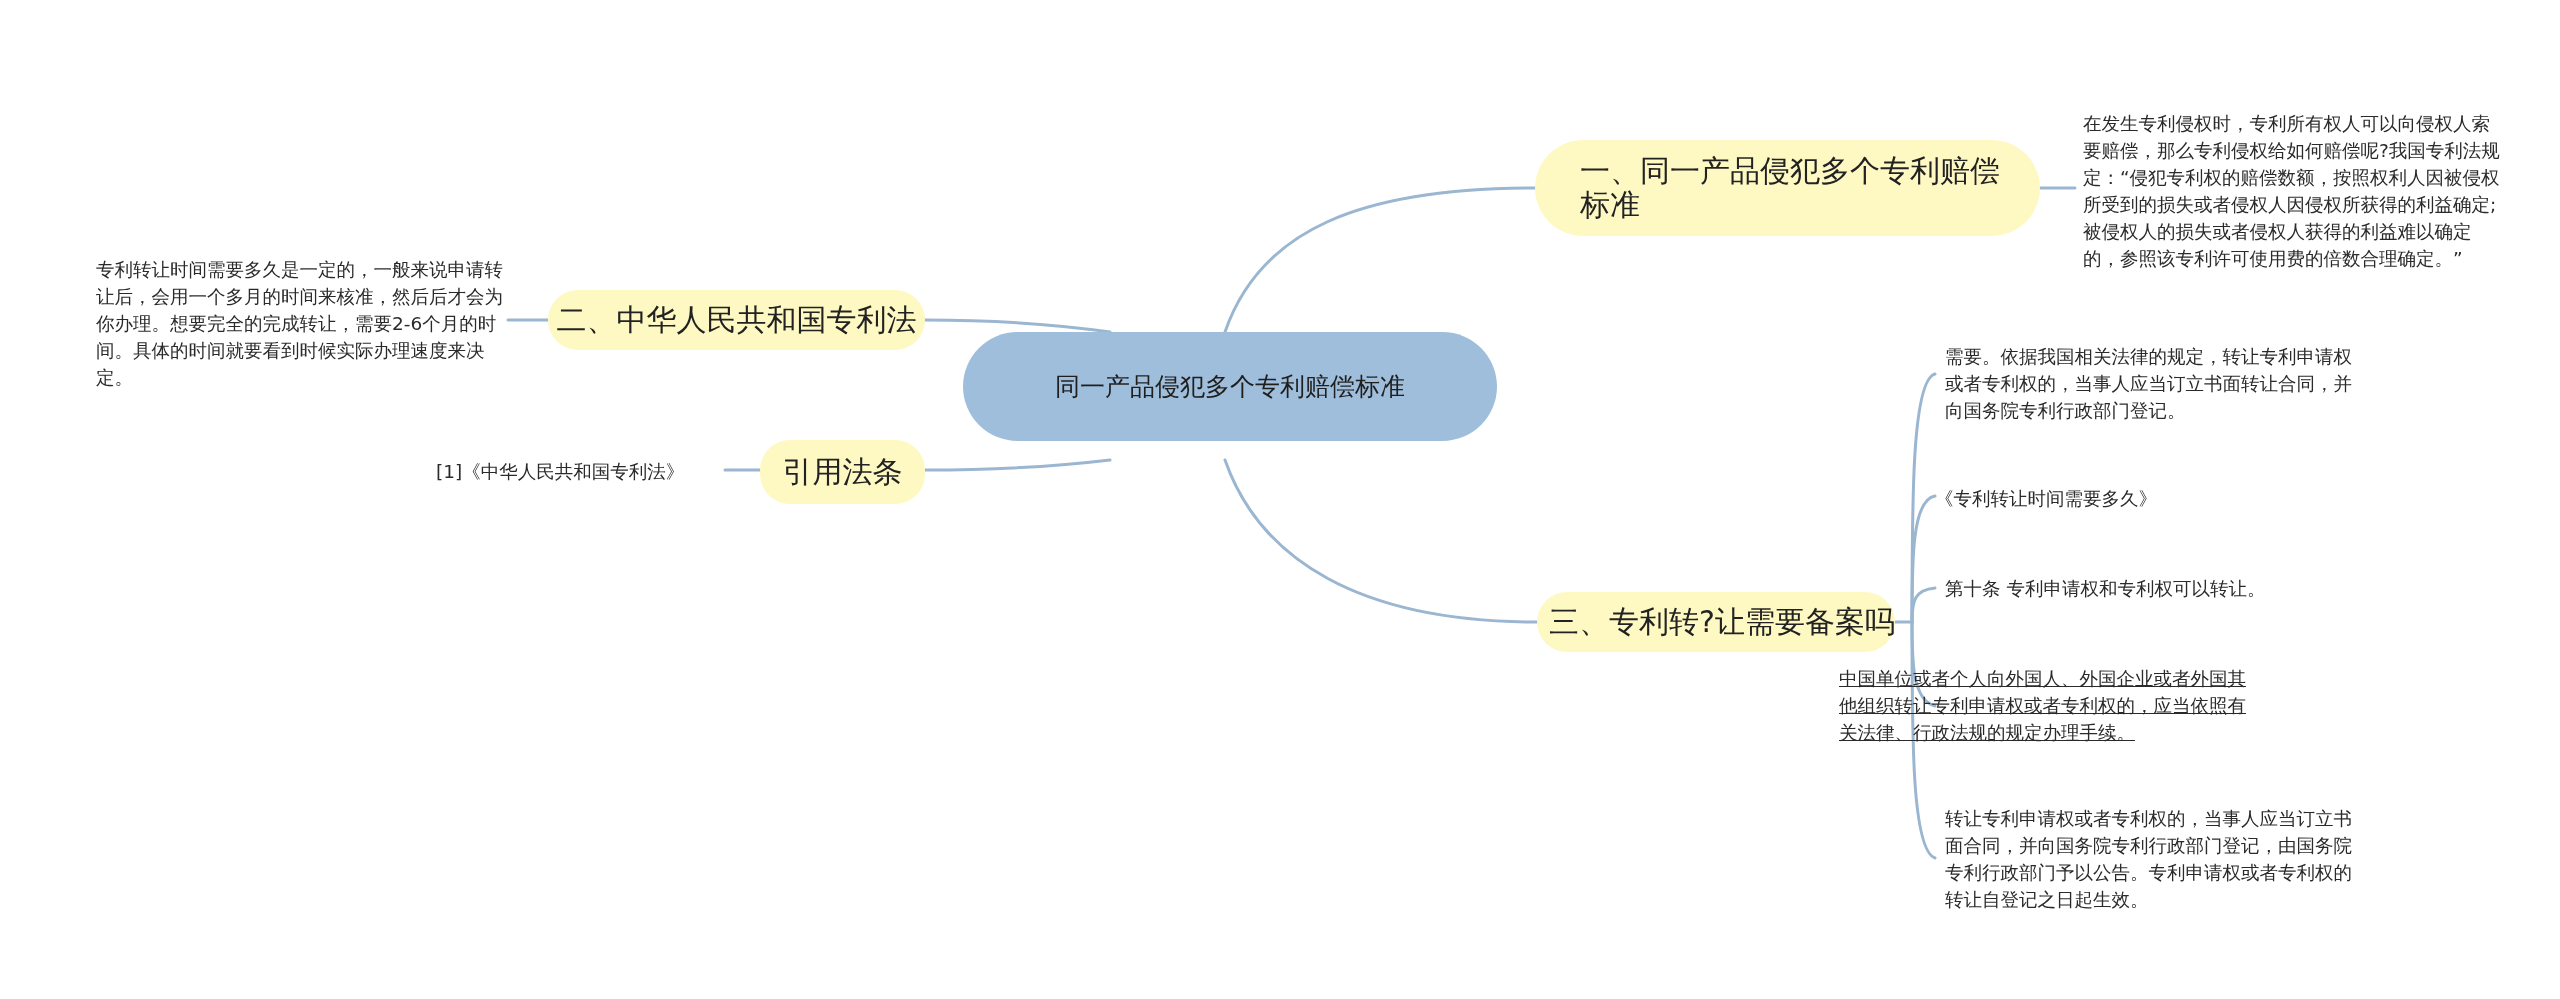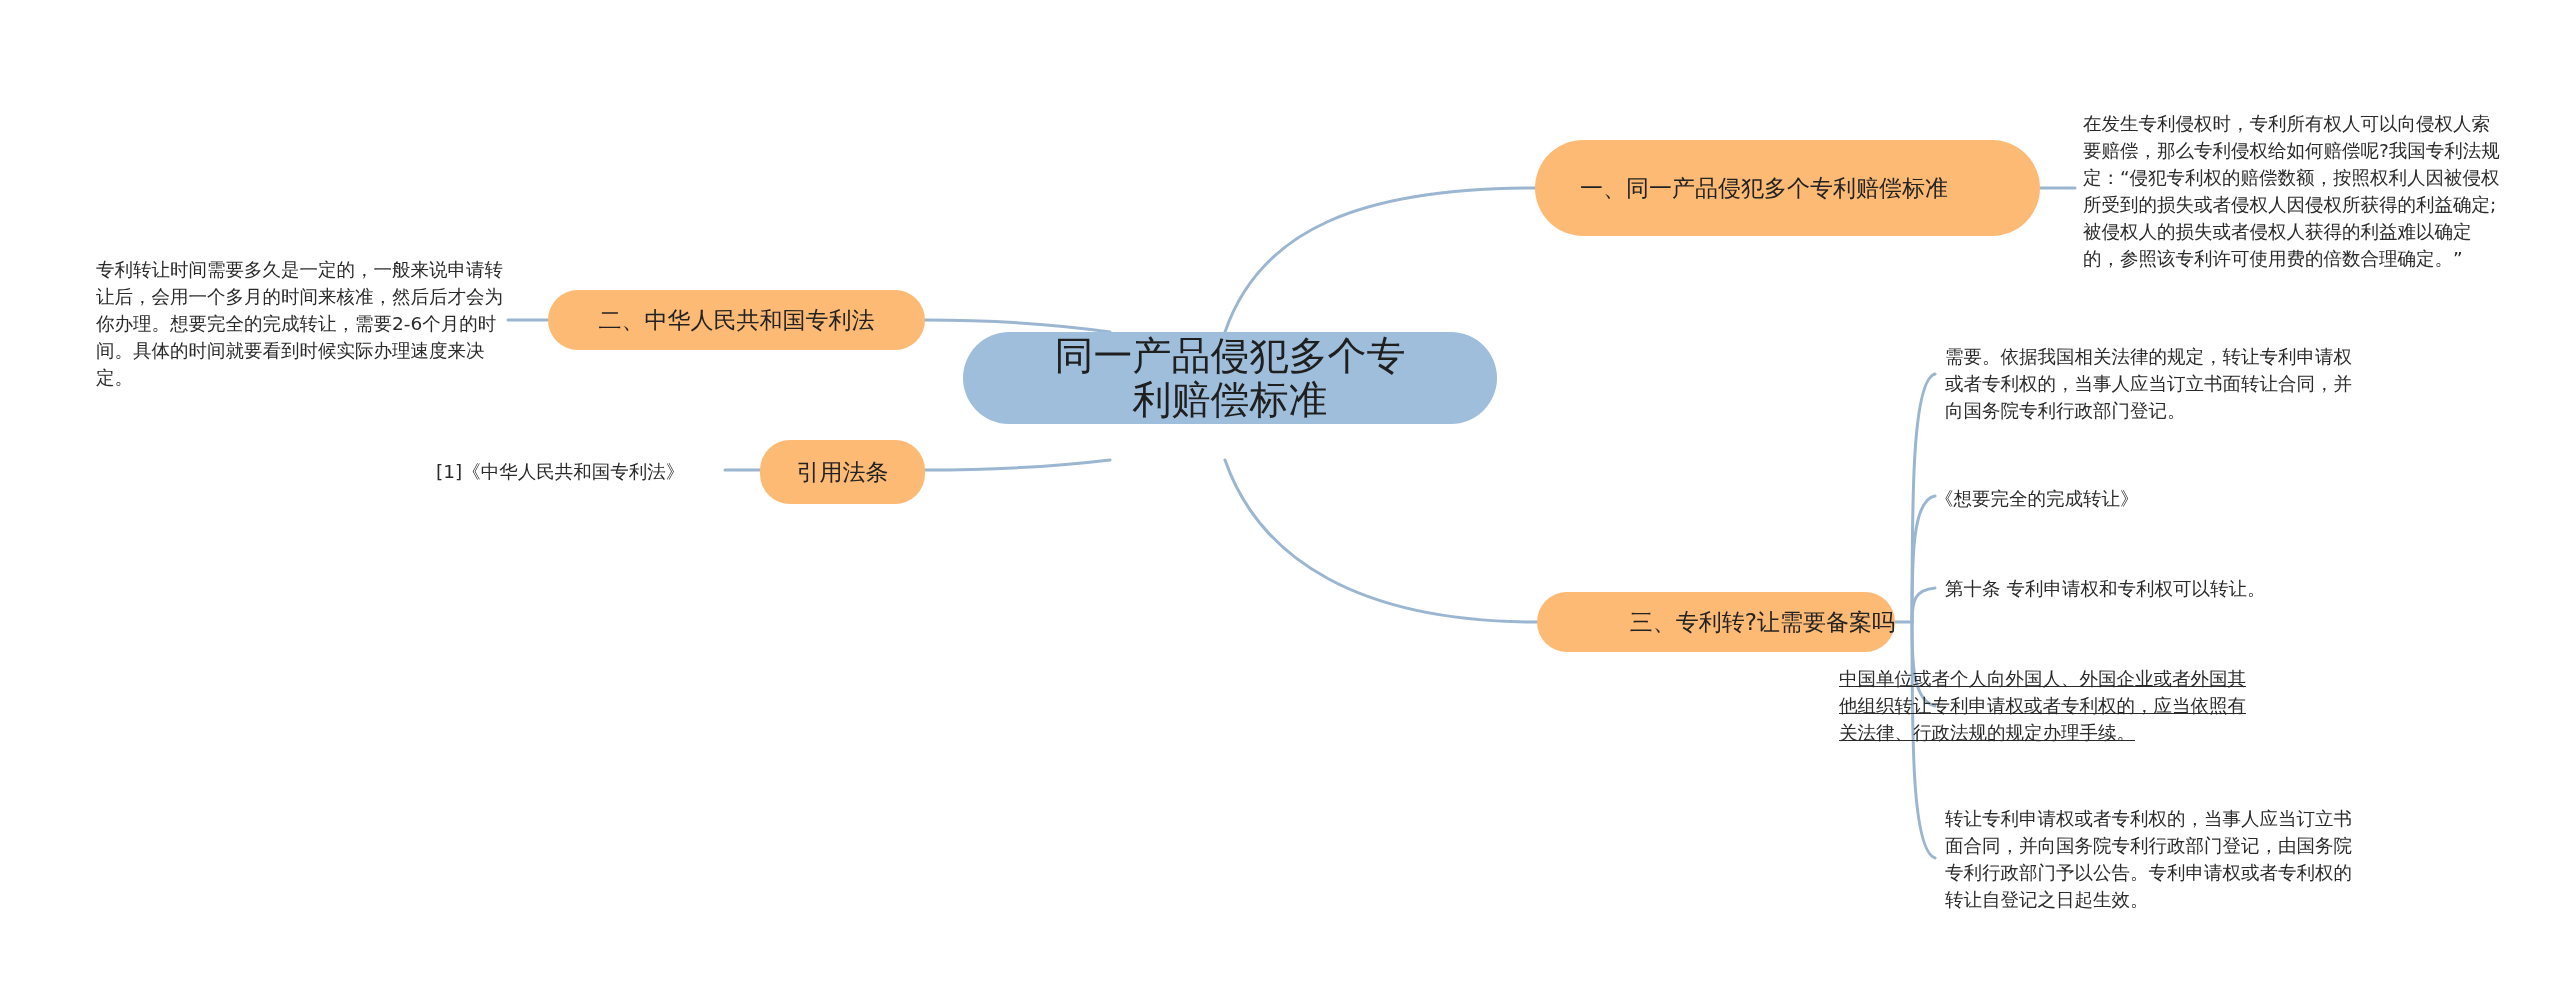--- a/index.html
+++ b/index.html
@@ -23,33 +23,33 @@
   }
   .node {
     position: absolute;
     box-sizing: border-box;
     display: flex;
     align-items: center;
     cursor: pointer;
   }
   .node-root {
     left: 963px; top: 332px;
-    width: 534px; height: 92px;
+    width: 534px; height: 109px;
     background: #9fbedb;
     border-radius: 64px;
     justify-content: center;
-    text-align: center;
-    font-size: 39px;
+    text-align: left;
+    font-size: 25px;
     line-height: 44px;
     color: #1f1f1f;
     padding: 0 80px;
   }
   .node-branch {
-    background: #fdba74;
-    font-size: 23px;
+    background: #fef9c3;
+    font-size: 30px;
     line-height: 34px;
     color: #222;
   }
   .node-b1 {
     left: 1535px; top: 140px;
     width: 505px; height: 96px;
     border-radius: 48px;
     padding: 0 40px 0 45px;
   }
   .node-b2 {
@@ -133,16 +133,16 @@
 
 <div class="node node-branch node-b3">
   <span>引用法条</span>
 </div>
 <div class="leaf leaf-b3">[1]《中华人民共和国专利法》</div>
 
 <div class="node node-branch node-b4">
   <span>三、专利转?让需要备案吗</span>
 </div>
 <div class="leaf leaf-b4-0">需要。依据我国相关法律的规定，转让专利申请权或者专利权的，当事人应当订立书面转让合同，并向国务院专利行政部门登记。</div>
-<div class="leaf leaf-b4-1">《想要完全的完成转让》</div>
+<div class="leaf leaf-b4-1">《专利转让时间需要多久》</div>
 <div class="leaf leaf-b4-2">第十条 专利申请权和专利权可以转让。</div>
 <div class="leaf leaf-b4-3">中国单位或者个人向外国人、外国企业或者外国其他组织转让专利申请权或者专利权的，应当依照有关法律、行政法规的规定办理手续。</div>
 <div class="leaf leaf-b4-4">转让专利申请权或者专利权的，当事人应当订立书面合同，并向国务院专利行政部门登记，由国务院专利行政部门予以公告。专利申请权或者专利权的转让自登记之日起生效。</div>
 
 </body></html>

